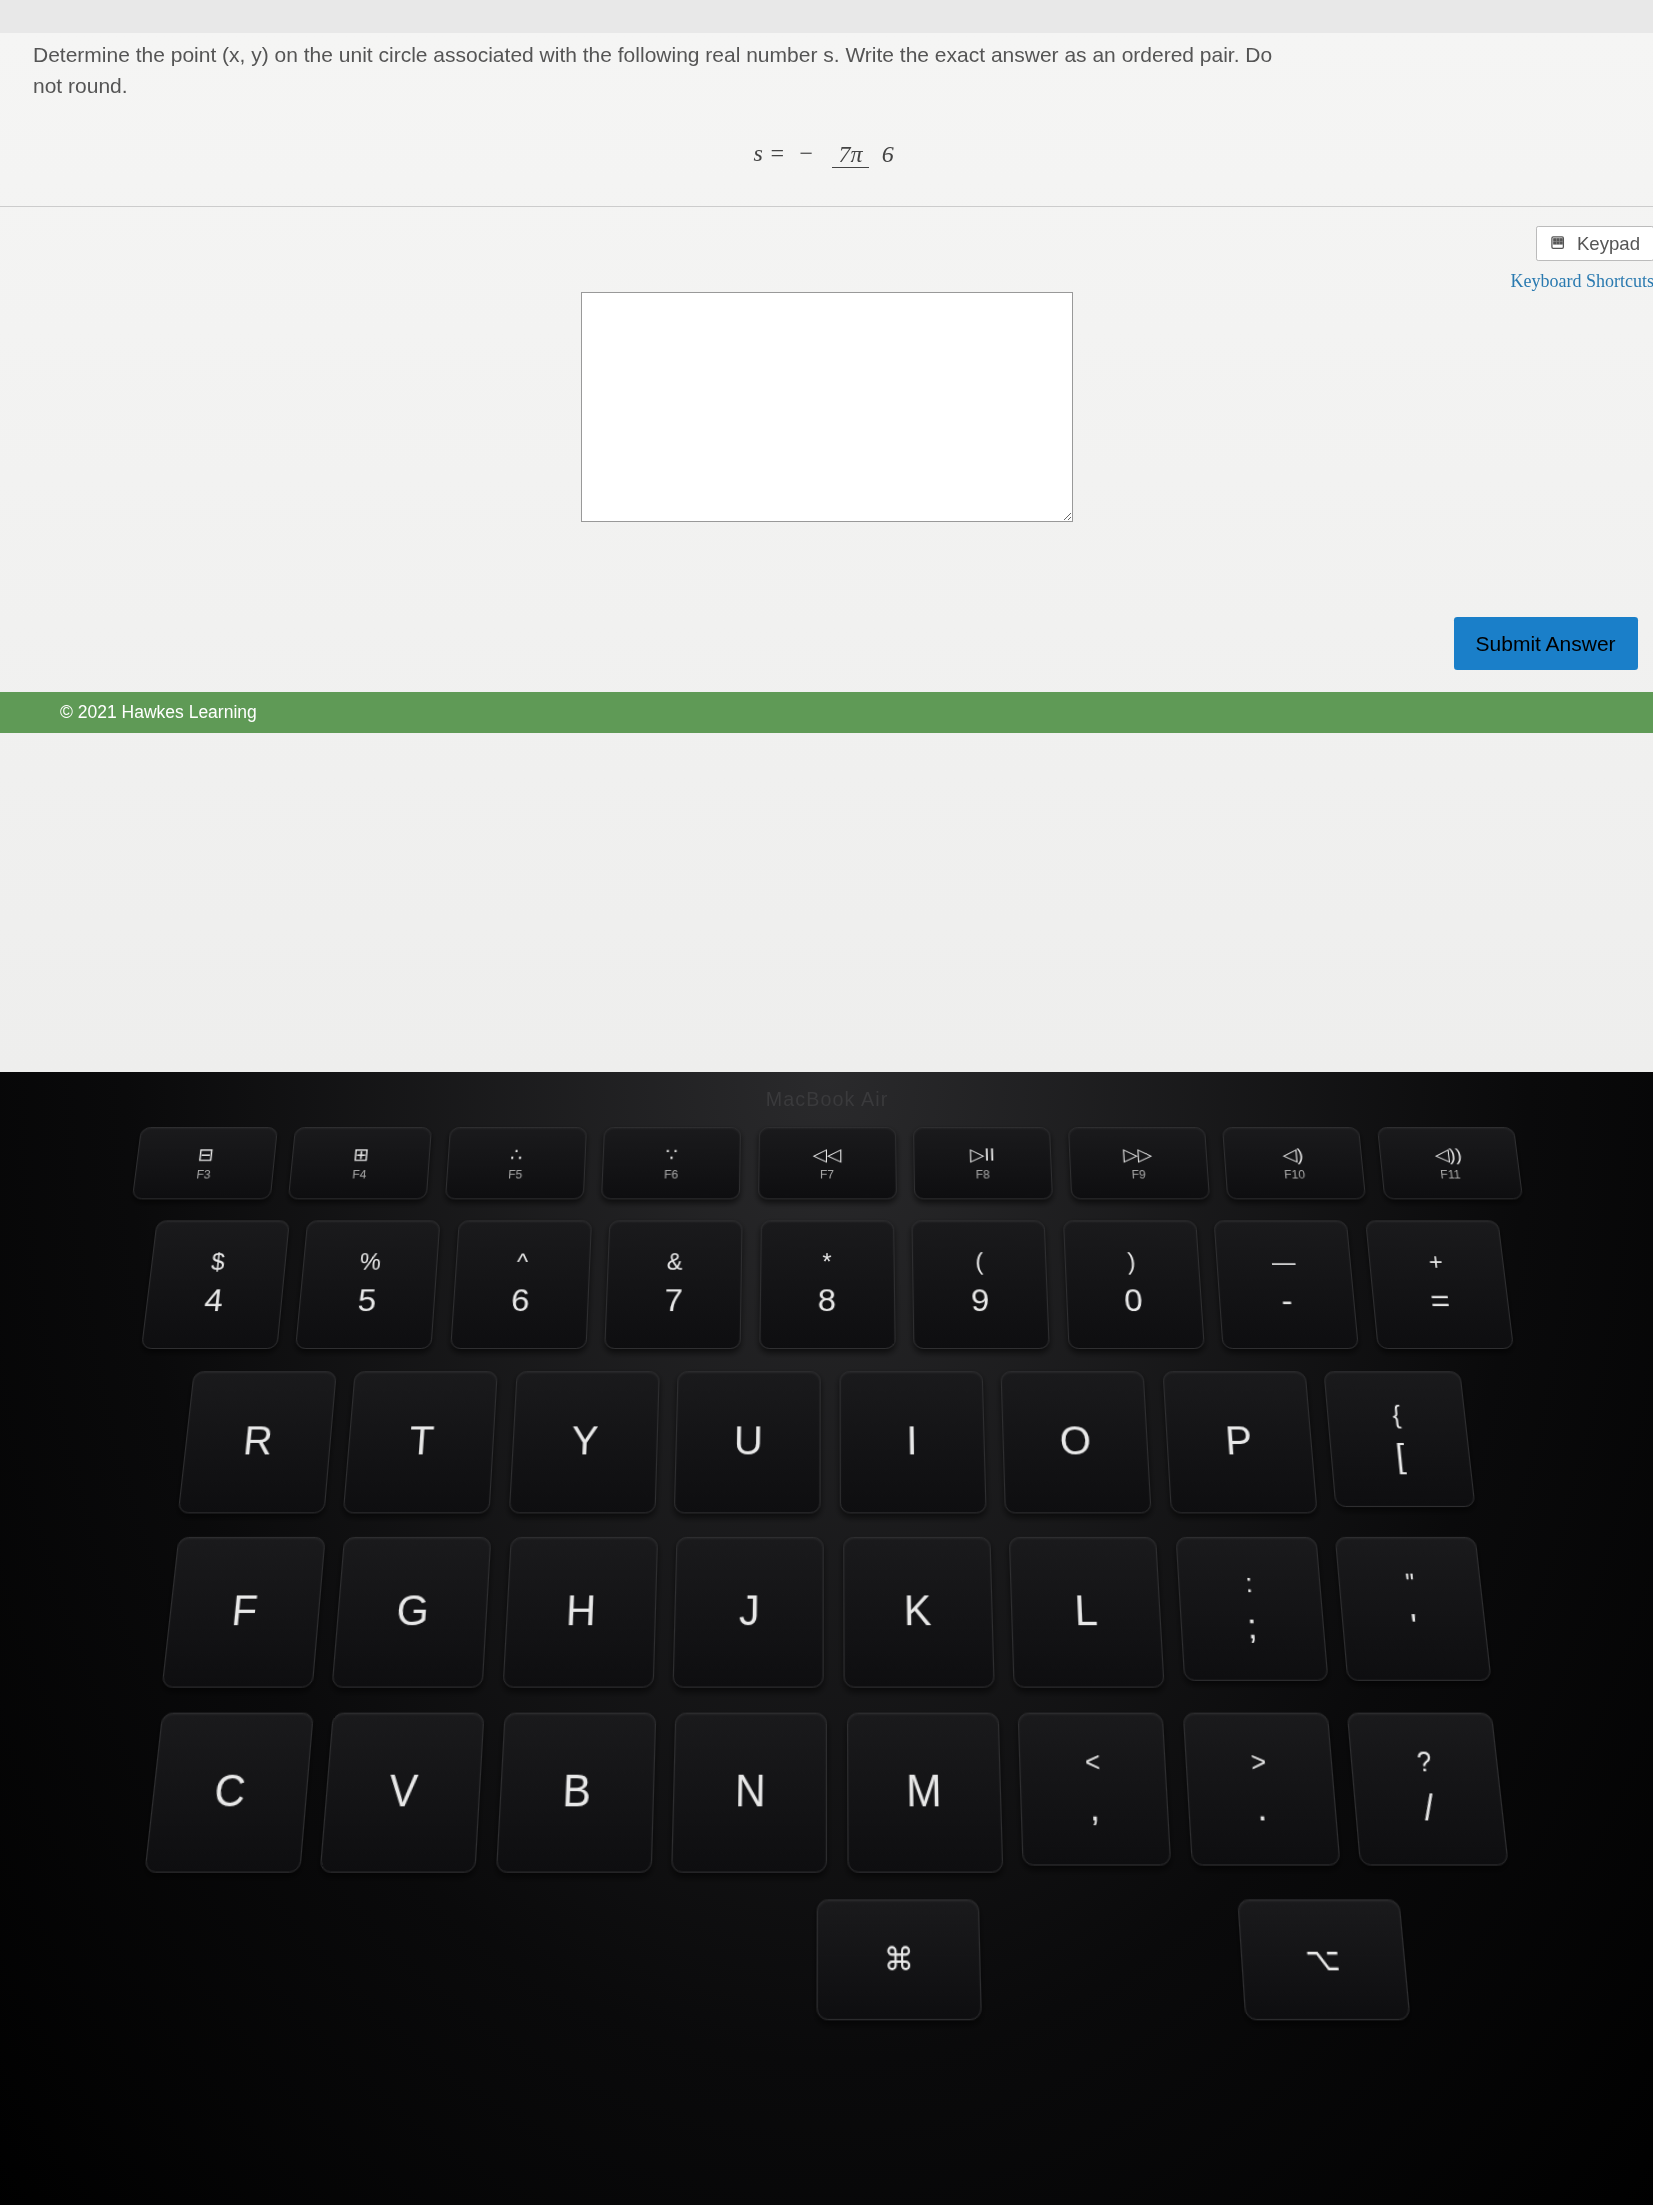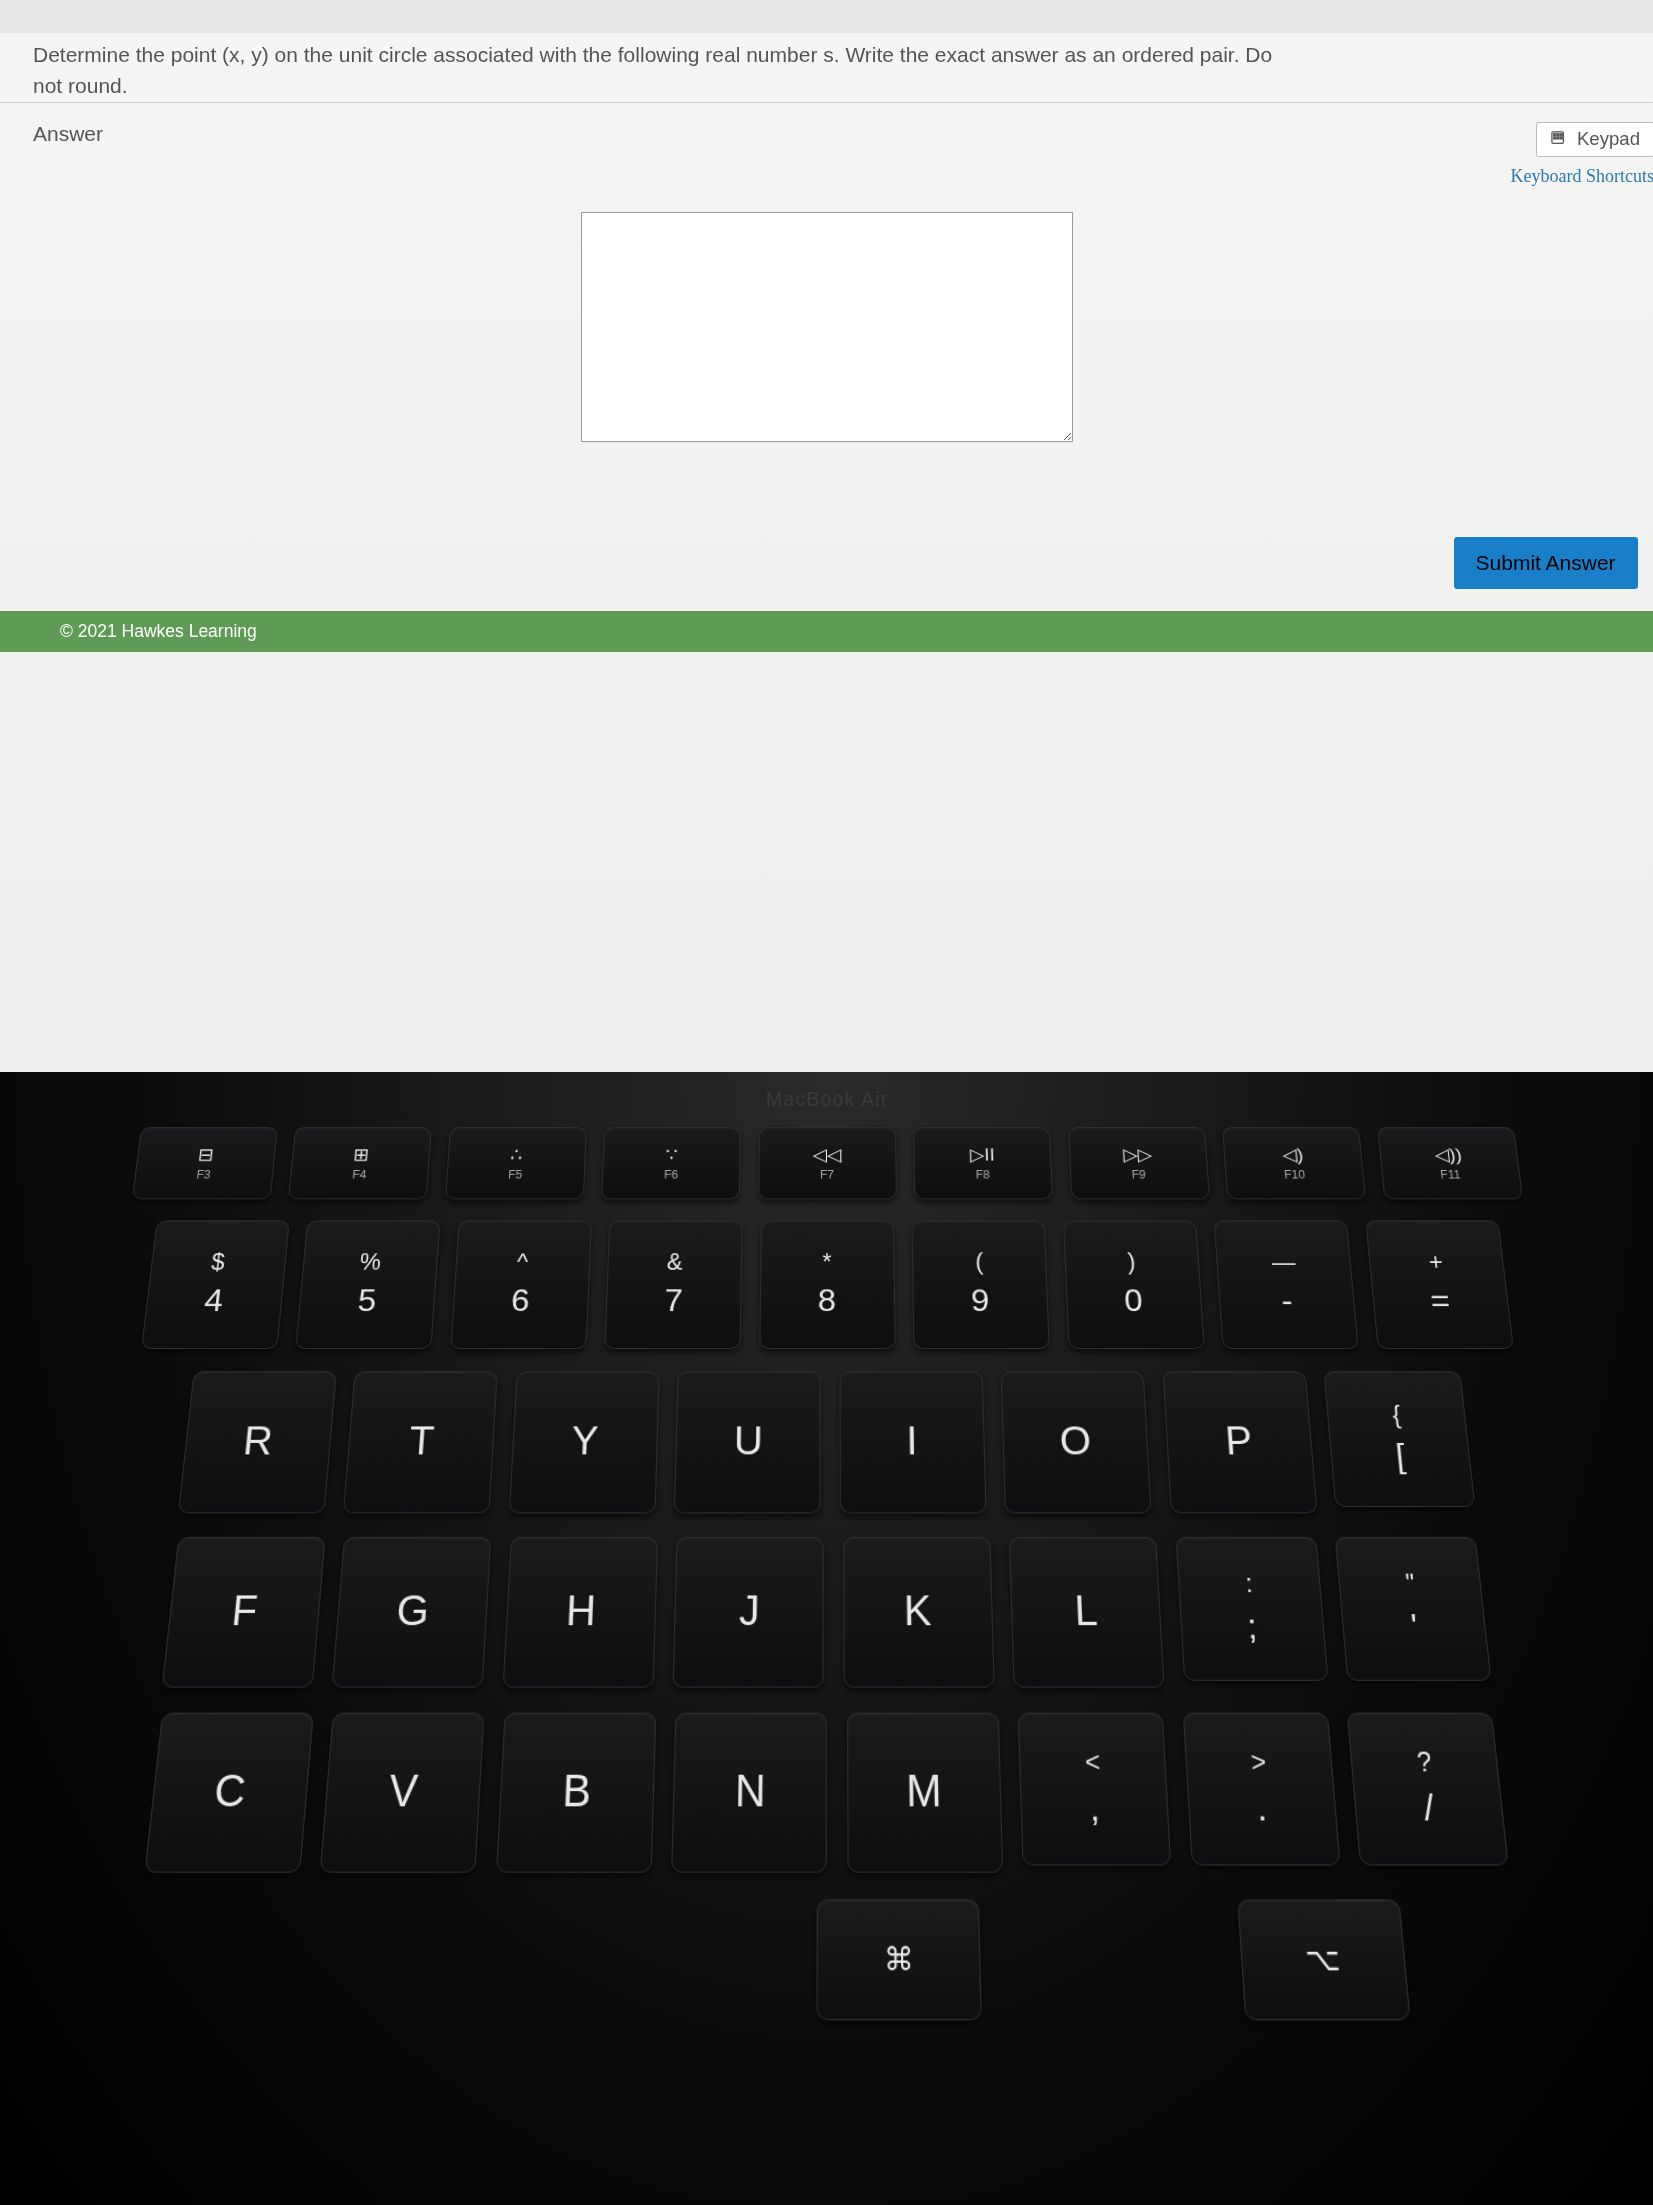--- a/index.html
+++ b/index.html
@@ -185,24 +185,31 @@
 </style>
 </head>
 <body>
 
 <div class="screen-area">
   <div class="question-box">
     <p class="question-text">
       <span>Determine the point (x, y) on the unit circle associated with the following real number s. Write the exact answer as an ordered pair. Do</span><br>
       <span>not round.</span>
     </p>
+    <div class="equation">
+      <span>s =</span>
+      <span style="margin:0 6.6px">−</span>
+      <span class="frac">
+        <span class="num">7π</span>
+        <span class="den">6</span>
+      </span>
+    </div>
   </div>
 
   <div class="answer-section">
-    <div class="answer-label">Answer</div>
     <div class="keypad-group">
       <button class="keypad-btn">
         <span>
           <svg viewBox="0 0 24 24" fill="none" stroke="#555" stroke-width="2">
               <rect x="3" y="3" width="18" height="18" rx="2"></rect>
               <rect x="6" y="6" width="3" height="3" fill="#555"></rect>
               <rect x="11" y="6" width="3" height="3" fill="#555"></rect>
               <rect x="16" y="6" width="3" height="3" fill="#555"></rect>
               <rect x="6" y="11" width="3" height="3" fill="#555"></rect>
               <rect x="11" y="11" width="3" height="3" fill="#555"></rect>

